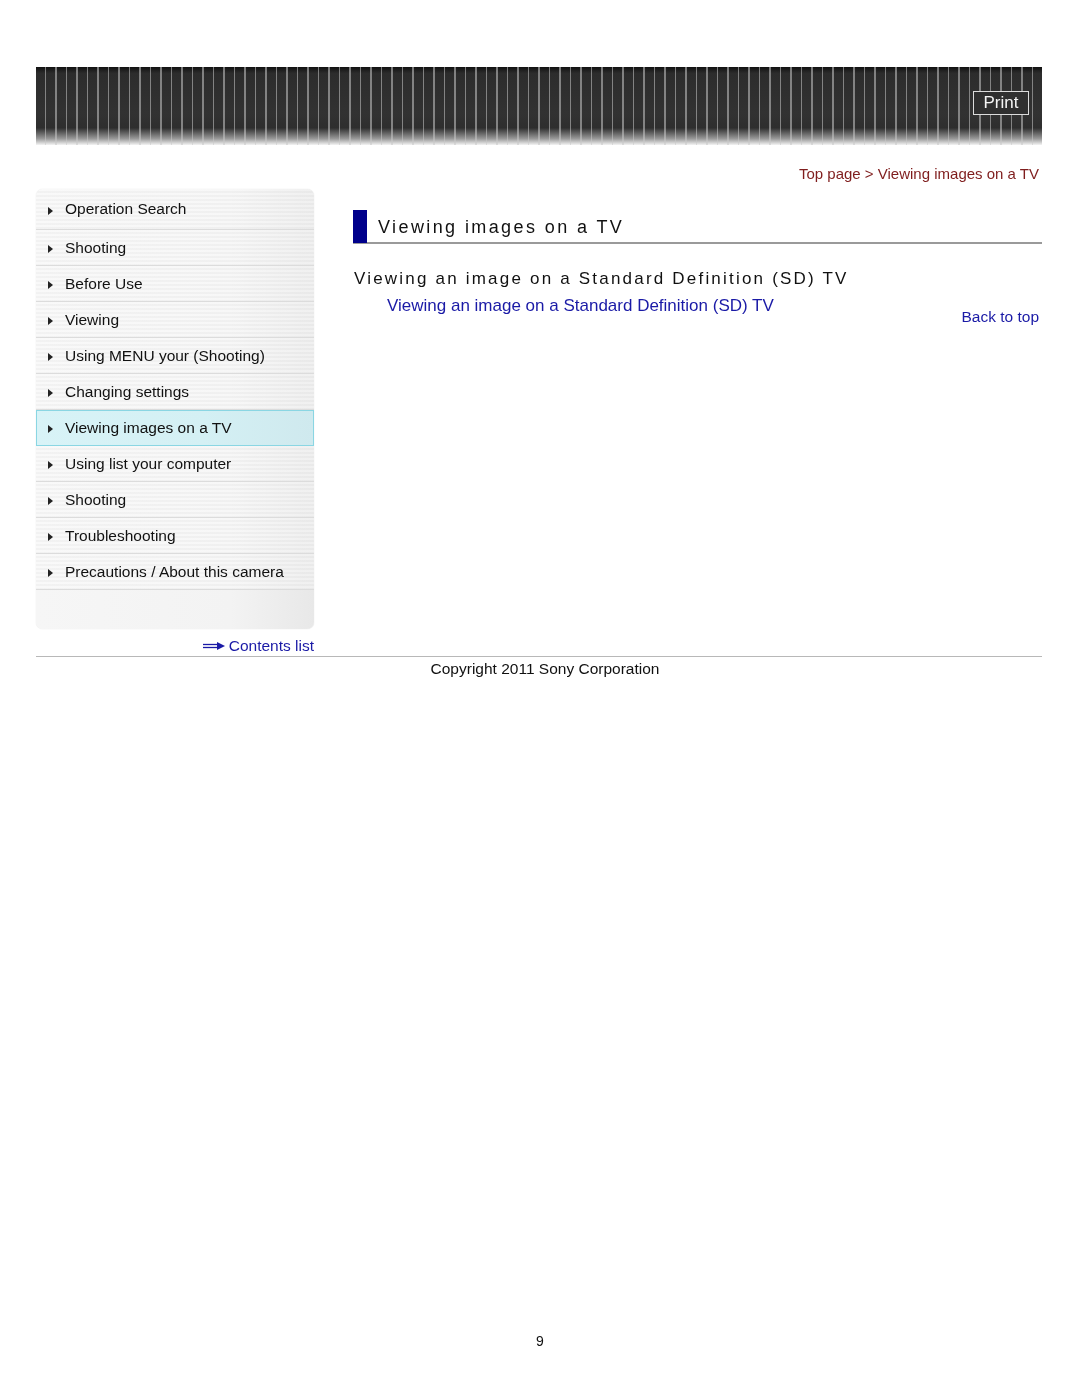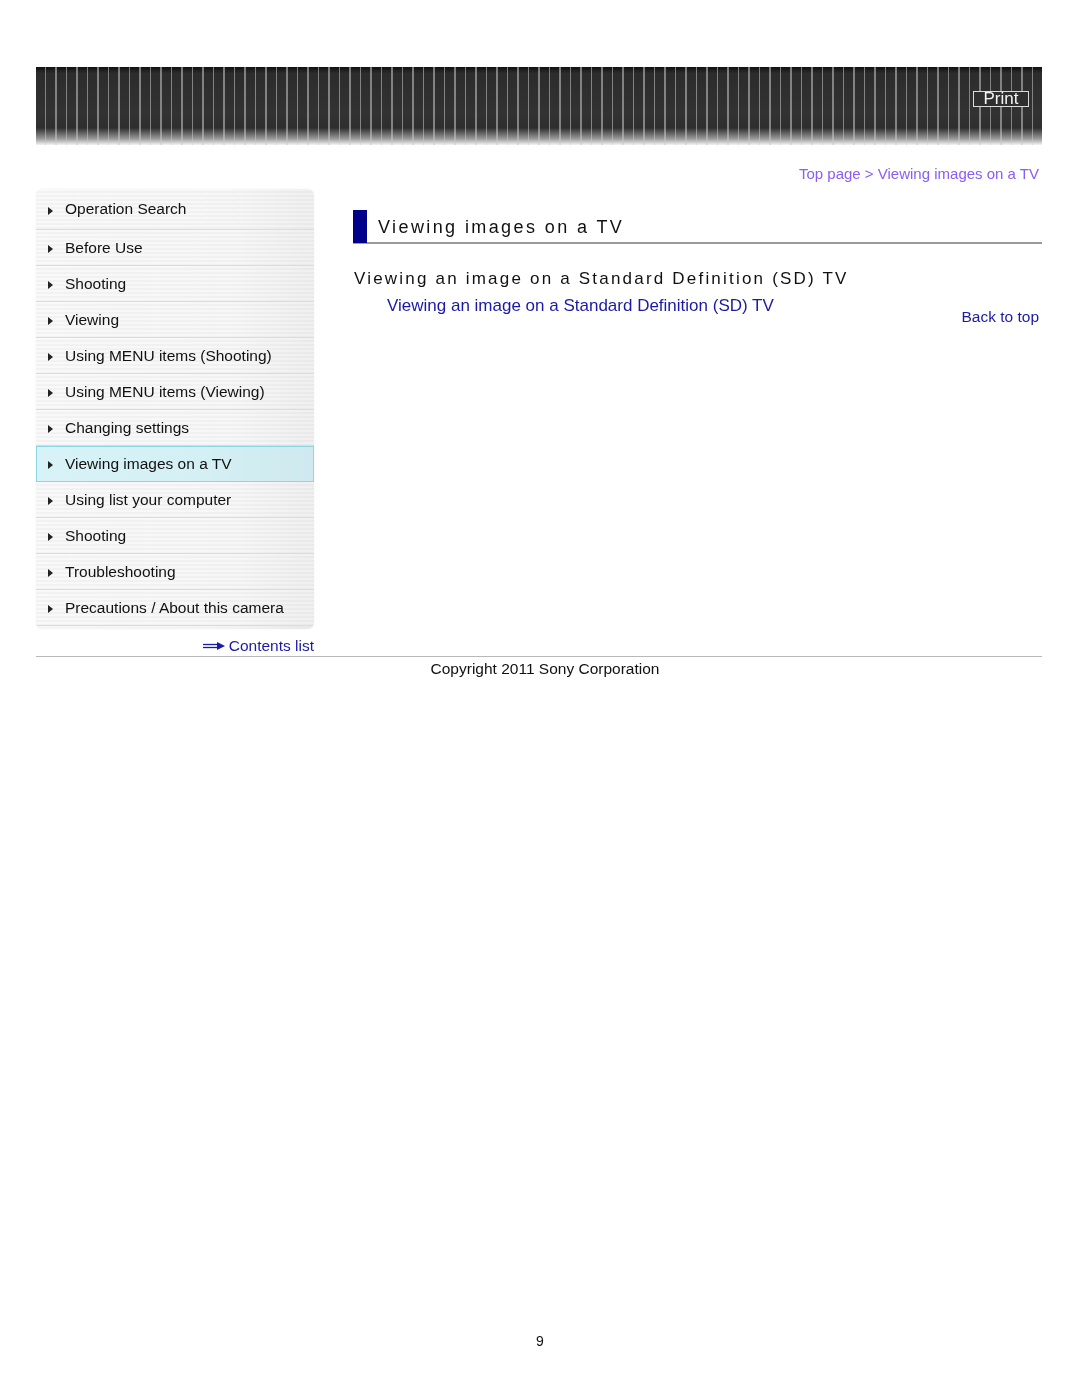--- a/index.html
+++ b/index.html
@@ -8,26 +8,26 @@
   .header {
     position: absolute; left: 36px; top: 67px; width: 1006px; height: 78px;
     background:
       repeating-linear-gradient(90deg, rgba(255,255,255,0) 0px, rgba(255,255,255,0) 9px, rgba(200,200,200,0.55) 9px, rgba(200,200,200,0.55) 10.5px),
       linear-gradient(180deg, #111 0%, #2c2c2c 8%, #323232 60%, #2e2e2e 78%, #9a9a9a 92%, #f4f4f4 100%);
   }
   .header-title {
     position: absolute; left: 13px; top: 29px; color: #f2f2f2; font-size: 21px; letter-spacing: 2px;
   }
   .print-button {
-    position: absolute; right: 13px; top: 24px; width: 56px; height: 16px; border: 1.5px solid #dcdcdc;
+    position: absolute; right: 13px; top: 24px; width: 56px; height: 24px; border: 1.5px solid #dcdcdc;
     background: #2f2f2f; color: #f4f4f4; font-size: 17px; display: flex; align-items: center; justify-content: center;
     box-sizing: border-box; cursor: pointer;
   }
 
-  .breadcrumb { position: absolute; right: 41px; top: 165px; font-size: 15px; color: #8b5cf6; }
+  .breadcrumb { position: absolute; right: 41px; top: 165px; font-size: 15px; color: #7f1d1d; }
   .breadcrumb span { cursor: pointer; }
 
   .sidebar {
     position: absolute; left: 36px; top: 189px; width: 278px; height: 440px;
     border-radius: 7px; overflow: hidden;
     background: linear-gradient(90deg, #f6f6f6 0%, #f3f3f3 70%, #e8e8e8 100%);
     box-shadow: 0 0 1px #cfcfcf;
   }
   .nav-item {
     height: 35px; border-bottom: 1px solid #dcdcdc; display: flex; align-items: center; position: relative;
@@ -72,37 +72,33 @@
   <span>Top page</span><span style="white-space:pre;cursor:default"> &gt; </span><span>Viewing images on a TV</span>
 </div>
 
 <div class="sidebar" id="sidebar">
     <div class="nav-item">
       <span class="nav-arrow"></span>
       <span class="nav-label">Operation Search</span>
     </div>
     <div class="nav-item">
       <span class="nav-arrow"></span>
-      <span class="nav-label">Before Use</span>
+      <span class="nav-label">Shooting</span>
     </div>
     <div class="nav-item">
       <span class="nav-arrow"></span>
-      <span class="nav-label">Shooting</span>
+      <span class="nav-label">Before Use</span>
     </div>
     <div class="nav-item">
       <span class="nav-arrow"></span>
       <span class="nav-label">Viewing</span>
     </div>
     <div class="nav-item">
       <span class="nav-arrow"></span>
-      <span class="nav-label">Using MENU items (Shooting)</span>
-    </div>
-    <div class="nav-item">
-      <span class="nav-arrow"></span>
-      <span class="nav-label">Using MENU items (Viewing)</span>
+      <span class="nav-label">Using MENU your (Shooting)</span>
     </div>
     <div class="nav-item">
       <span class="nav-arrow"></span>
       <span class="nav-label">Changing settings</span>
     </div>
     <div class="nav-item active">
       <span class="nav-arrow"></span>
       <span class="nav-label">Viewing images on a TV</span>
     </div>
     <div class="nav-item">

